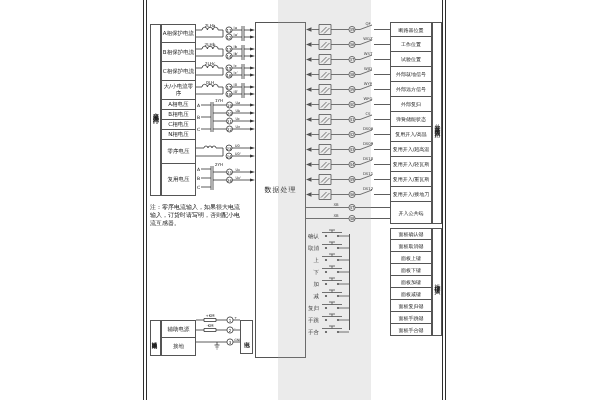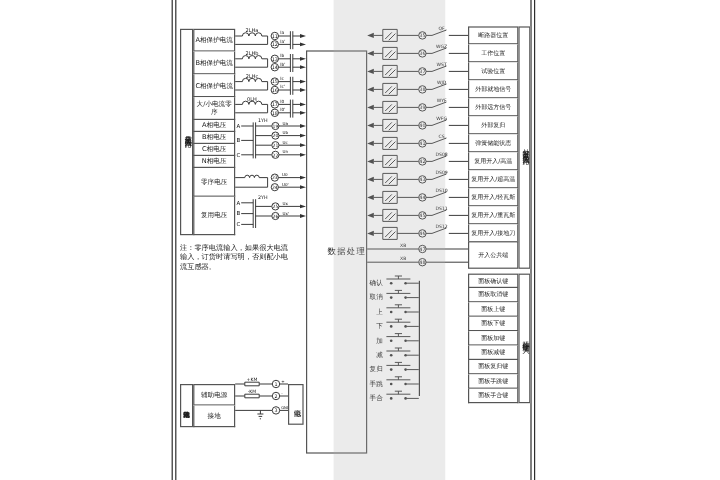--- a/index.html
+++ b/index.html
@@ -23,21 +23,21 @@
   .common-cell{width:42px;height:23px;font-size:5px;border:1px solid #555;box-sizing:border-box;
                background:#fff;display:flex;align-items:center;justify-content:center;}
   .pw-col{width:35px;font-size:5.5px;} .pw-col>div{height:18px;}
   svg{display:block;overflow:visible;}
   svg *{vector-effect:non-scaling-stroke;}
   .w{stroke:#333;stroke-width:0.8;fill:none;}
   .tc{fill:#fff;stroke:#333;stroke-width:0.8;}
   svg text{fill:#111;font-family:"DejaVu Sans",sans-serif;}
   .ah{fill:#333;stroke:none;}
   .note{font-size:6px;line-height:8px;color:#222;}
-  .proc{display:flex;align-items:center;justify-content:flex-end;font-size:7px;letter-spacing:1px;margin-top:20px;}
+  .proc{display:flex;align-items:center;justify-content:center;font-size:7px;letter-spacing:1px;}
   .pwbox{display:flex;align-items:center;justify-content:center;}
   .pwbox span{writing-mode:vertical-rl;text-orientation:upright;font-size:6px;}
 </style>
 </head>
 <body>
 
 <div class="stage">
 
   <div class="vline" style="left:143px"></div>
   <div class="vline" style="left:146px"></div>

